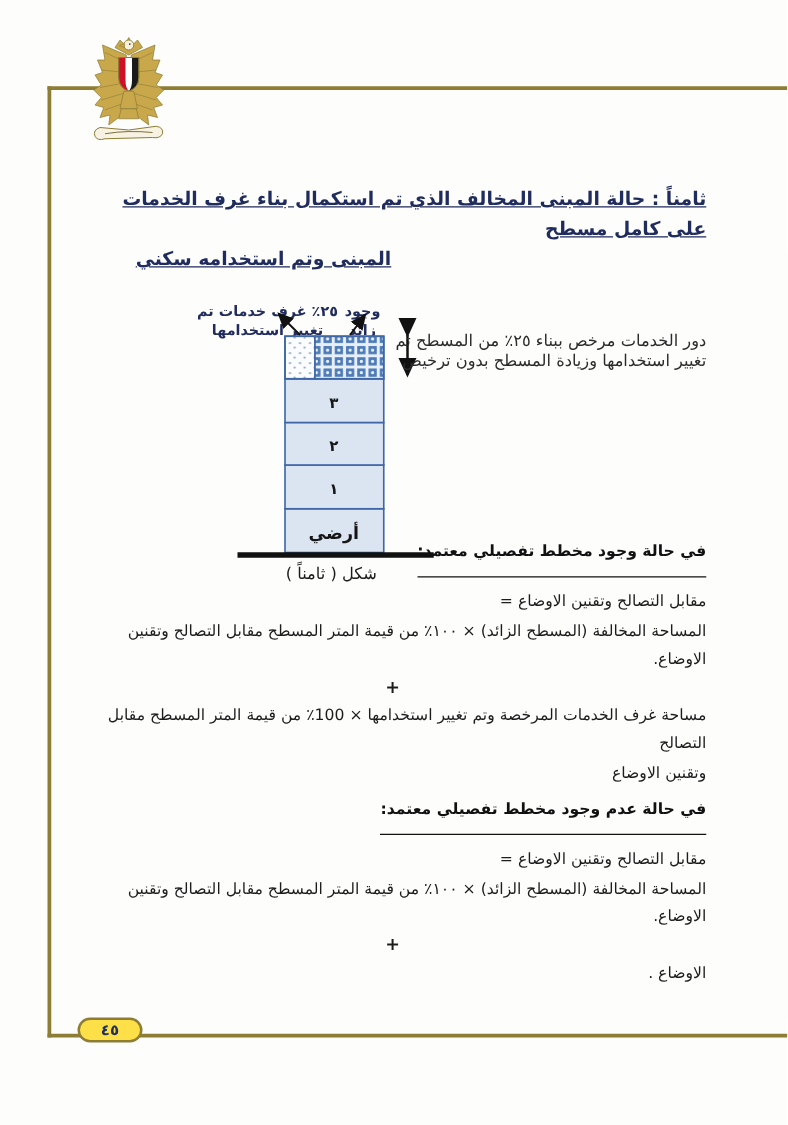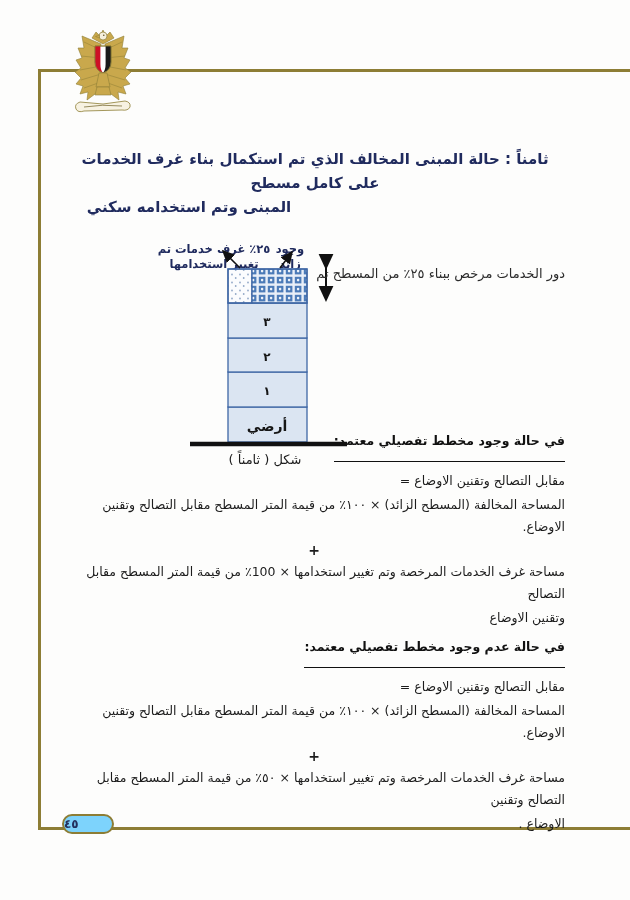--- a/index.html
+++ b/index.html
@@ -13,30 +13,30 @@
   .frame-top    { position:absolute; left:38px; top:69px;  width:592px; height:3px; background:#8d7d35; }
   .frame-left   { position:absolute; left:38px; top:69px;  width:3px;  height:761px; background:#8d7d35; }
   .frame-bottom { position:absolute; left:38px; top:827px; width:592px; height:3px; background:#8d7d35; }
 
   
   .emblem { position:absolute; left:70px; top:28px; width:66px; height:94px; }
 
   
   .page-pill {
     position:absolute; left:62px; top:814px; width:52px; height:20px;
-    background:#7dd3fc; border:2px solid #8d7d35; border-radius:10px;
-    display:flex; align-items:center; justify-content:flex-end;
+    background:#fde047; border:2px solid #8d7d35; border-radius:10px;
+    display:flex; align-items:center; justify-content:center;
     font-size:12px; font-weight:bold; color:#22305e; direction:rtl;
   }
 
   
   .title {
     position:absolute; right:65px; left:65px; top:147px;
     color:#202b5e; font-weight:bold; font-size:15px; line-height:24px;
-    text-align:center; direction:rtl;
+    text-align:right; direction:rtl;text-decoration:underline;
   }
   .title .t2 { display:block; margin-right:252px; white-space:nowrap; }
 
   
   .fig-label {
     position:absolute; color:#202b5e; font-weight:bold; font-size:11.5px;
     line-height:15px; text-align:center; direction:rtl; white-space:nowrap;margin-top:30px;
   }
   .fig-label-left  { left:155px; top:212px; width:118px; }
   .fig-label-right { left:263px; top:212px; width:54px;  }
@@ -176,38 +176,38 @@
 
       <line x1="90" y1="28" x2="73" y2="11" stroke="#111" stroke-width="1.6" marker-end="url(#ah)"></line>
       <line x1="130" y1="28" x2="142" y2="12" stroke="#111" stroke-width="1.6" marker-end="url(#ah)"></line>
 
       <line x1="176" y1="28" x2="176" y2="60" stroke="#111" stroke-width="2" marker-start="url(#ah)" marker-end="url(#ah)"></line>
     </svg>
   </div>
 
   <div class="side-note">
     <div>دور الخدمات مرخص ببناء ٢٥٪ من المسطح تم</div>
+    <div>تغيير استخدامها وزيادة المسطح بدون ترخيص</div>
   </div>
 
   <div class="fig-caption">شكل ( ثامناً )</div>
 
   <div class="body-text">
 
     <div class="section-a">
       <div><span class="sec-heading">في حالة وجود مخطط تفصيلي معتمد:</span></div>
       <div class="sec-line">مقابل التصالح  وتقنين الاوضاع =</div>
       <div class="sec-line">المساحة المخالفة (المسطح الزائد) × ١٠٠٪ من قيمة المتر المسطح مقابل التصالح وتقنين الاوضاع.</div>
       <div class="sec-op">+</div>
       <div class="sec-line">مساحة غرف الخدمات المرخصة وتم تغيير استخدامها  × 100٪ من قيمة المتر المسطح مقابل التصالح</div>
       <div class="sec-line">وتقنين الاوضاع</div>
     </div>
 
     <div class="section-b">
       <div><span class="sec-heading">في حالة عدم وجود مخطط تفصيلي معتمد:</span></div>
       <div class="sec-line">مقابل التصالح  وتقنين الاوضاع =</div>
       <div class="sec-line">المساحة المخالفة (المسطح الزائد) × ١٠٠٪ من قيمة المتر المسطح مقابل التصالح وتقنين الاوضاع.</div>
       <div class="sec-op">+</div>
-      <div class="sec-line">مساحة غرف الخدمات المرخصة وتم تغيير استخدامها  × ٥٠٪ من قيمة المتر المسطح مقابل التصالح وتقنين</div>
       <div class="sec-line">الاوضاع .</div>
     </div>
 
   </div>
 </div>
 
 </body></html>

